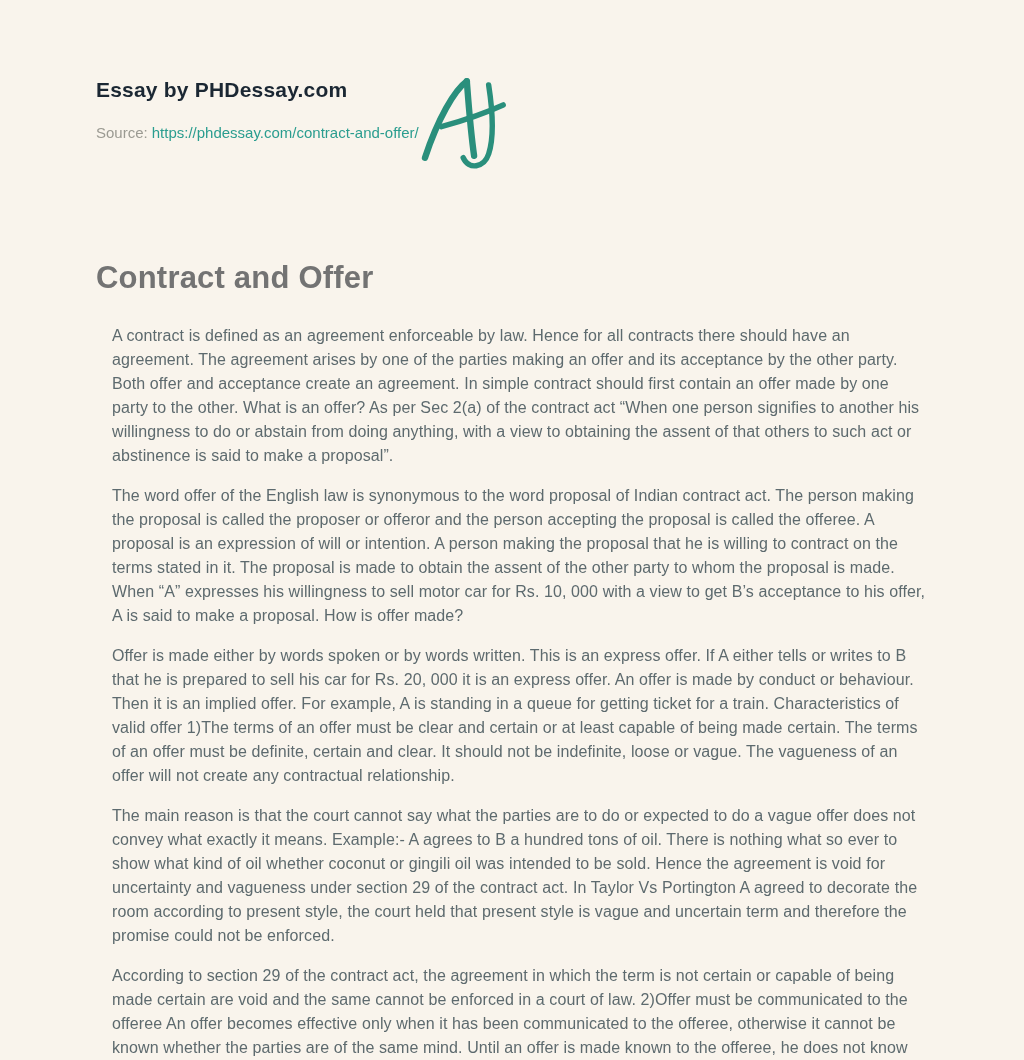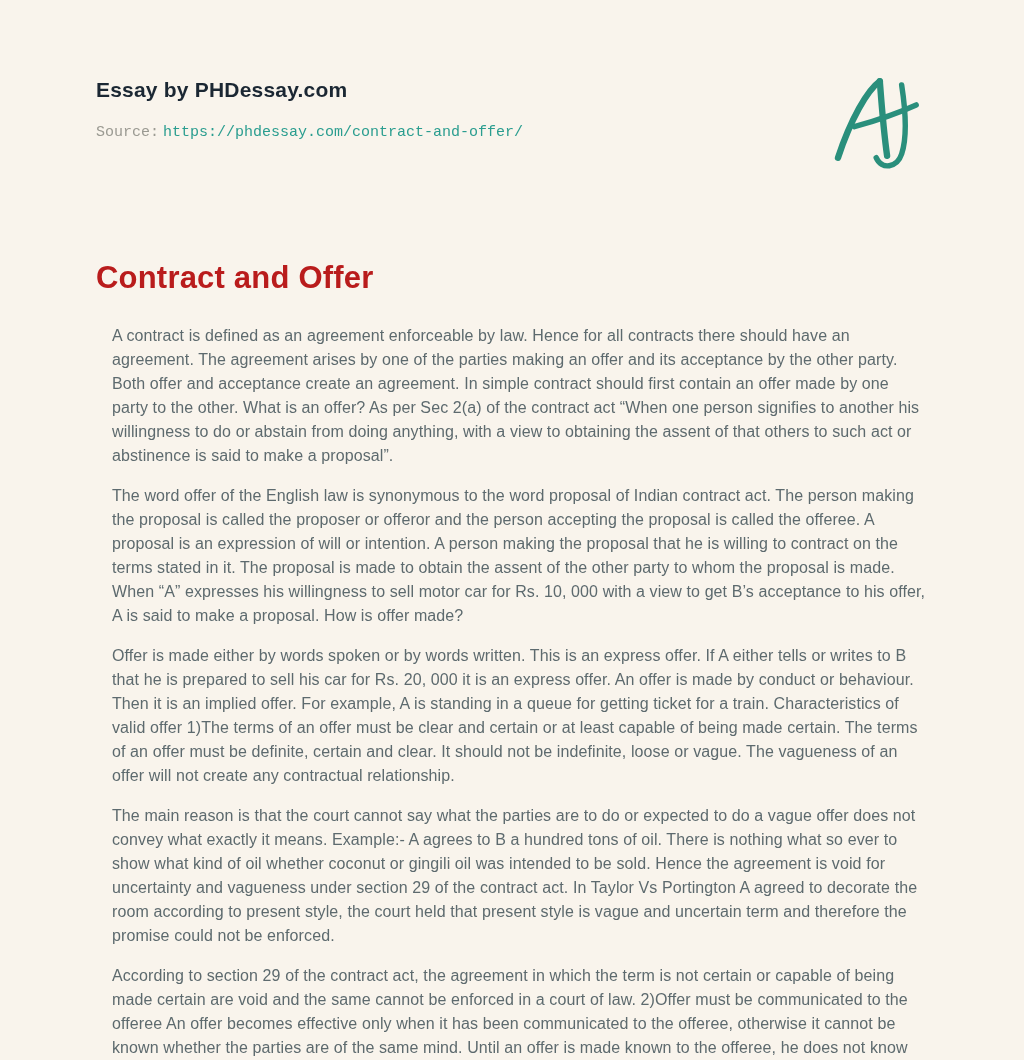--- a/index.html
+++ b/index.html
@@ -15,53 +15,51 @@
     position: relative;
   }
   .page {
     width: 832px;
     margin: 0 auto;
     padding-top: 74px;
     position: relative;
   }
   .header-row {
     display: flex;
-    justify-content: space-between;
     align-items: flex-start;
   }
   .header-left {
     padding-top: 4px;
   }
   .site-title {
     font-size: 21px;
     font-weight: 700;
     color: #1b2733;
     letter-spacing: 0.2px;
     margin: 0 0 22px 0;
   }
   .source-line {
     font-size: 15px;
     color: #9b9a92;
-    font-family: Liberation Mono, monospace;
   }
   .source-link {
     color: #2a9d8f;
     text-decoration: none;
     margin-left: 4px;
   }
   .logo {
     width: 92px;
     height: 100px;
     margin-right: 4px;
     flex-shrink: 0;
   }
   .article-title {
     font-size: 31px;
     font-weight: 700;
-    color: #b91c1c;
+    color: #737373;
     margin: 86px 0 0 0;
     letter-spacing: 0.2px;
   }
   .article-body {
     margin-top: 28px;
   }
   .article-body p {
     font-size: 16px;
     line-height: 24px;
     color: #5d6a6e;

